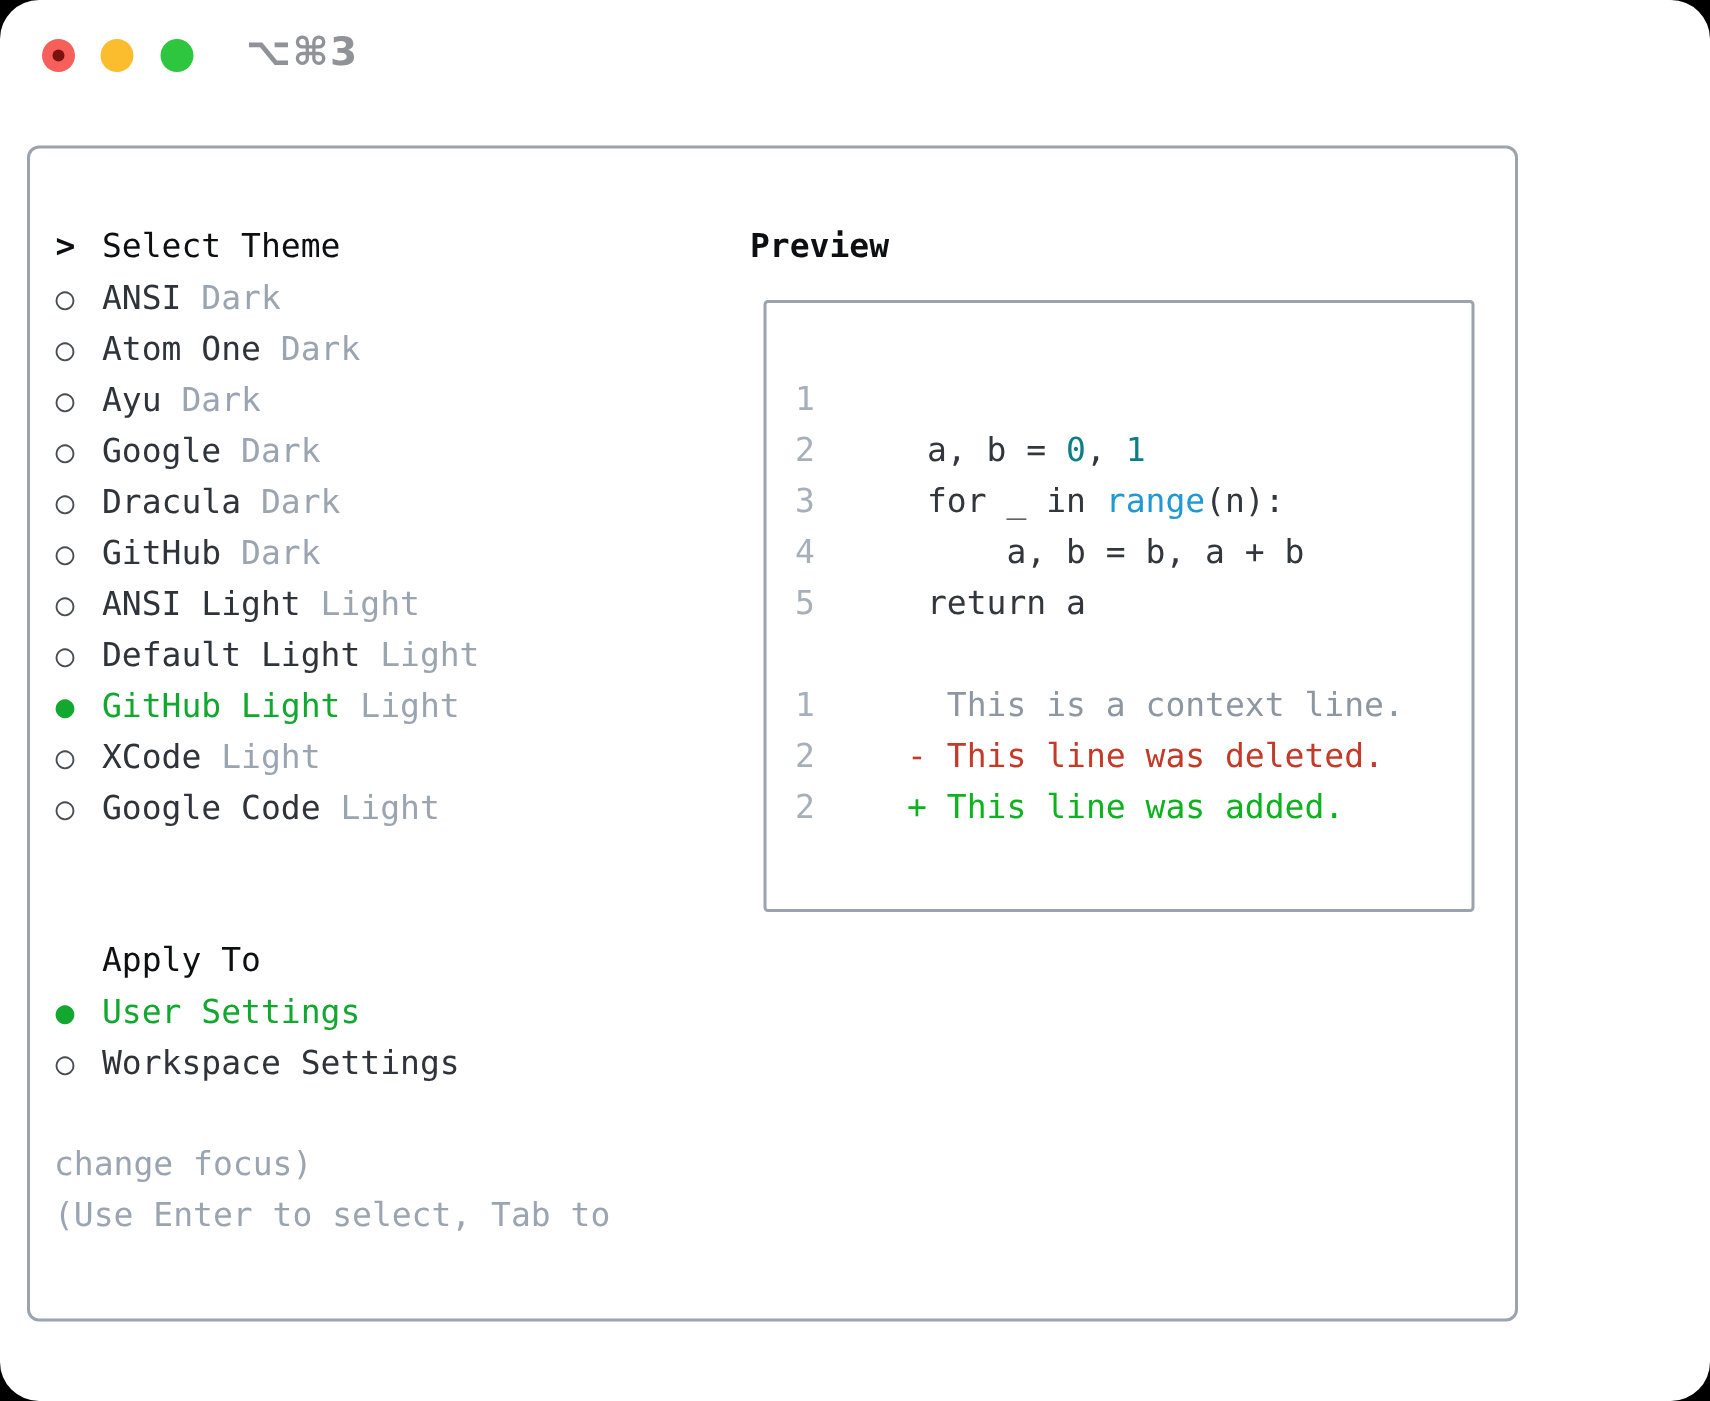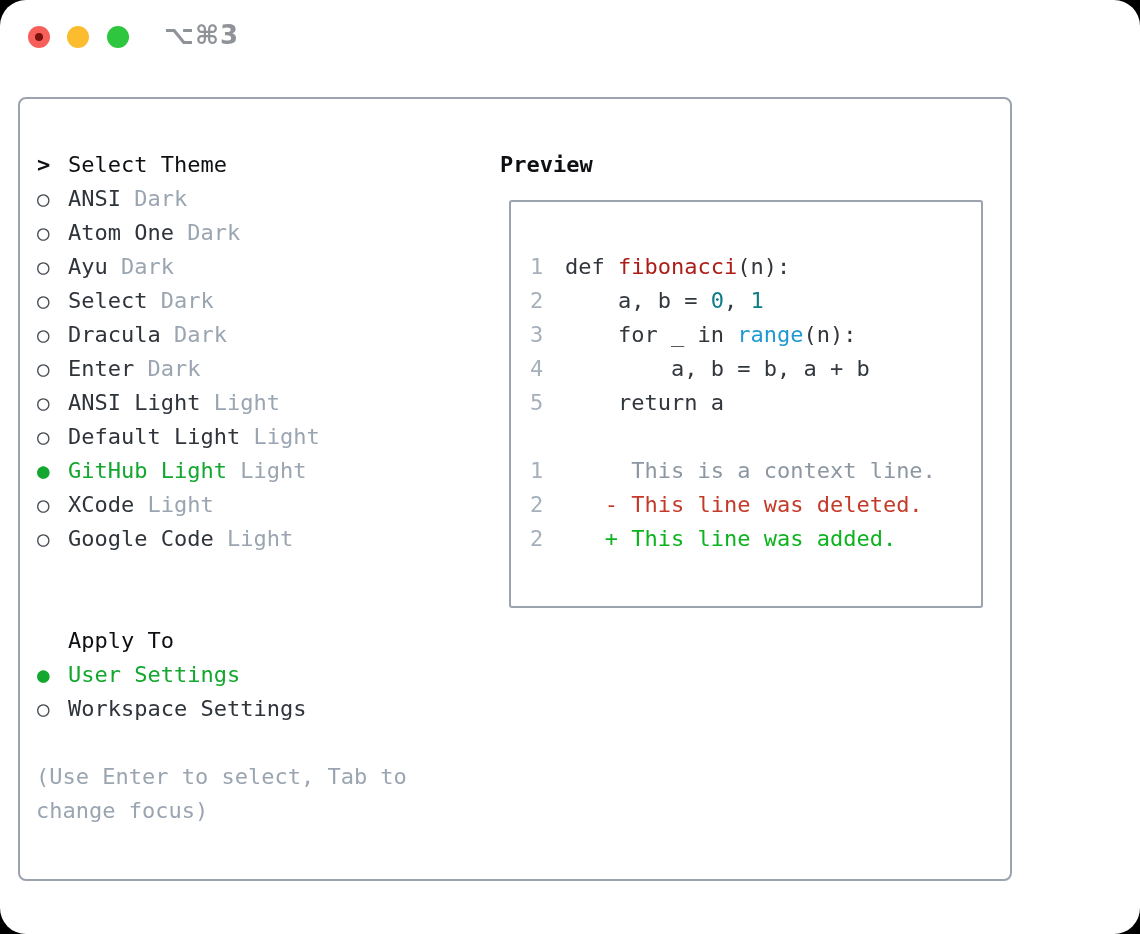--- a/index.html
+++ b/index.html
@@ -107,49 +107,48 @@
   <div class="win-title">⌥⌘3</div>
 
   <div class="panel"></div>
 
   <div class="row hdr-row"><span class="marker hdr">&gt;</span><span class="hdr-label">Select Theme</span></div>
 
   <div id="theme-list">
       <div class="row"><span class="marker">○</span><span class="tname">ANSI</span><span class="tvariant"> Dark</span></div>
       <div class="row"><span class="marker">○</span><span class="tname">Atom One</span><span class="tvariant"> Dark</span></div>
       <div class="row"><span class="marker">○</span><span class="tname">Ayu</span><span class="tvariant"> Dark</span></div>
-      <div class="row"><span class="marker">○</span><span class="tname">Select</span><span class="tvariant"> Dark</span></div>
+      <div class="row"><span class="marker">○</span><span class="tname">Google</span><span class="tvariant"> Dark</span></div>
       <div class="row"><span class="marker">○</span><span class="tname">Dracula</span><span class="tvariant"> Dark</span></div>
-      <div class="row"><span class="marker">○</span><span class="tname">Enter</span><span class="tvariant"> Dark</span></div>
+      <div class="row"><span class="marker">○</span><span class="tname">GitHub</span><span class="tvariant"> Dark</span></div>
       <div class="row"><span class="marker">○</span><span class="tname">ANSI Light</span><span class="tvariant"> Light</span></div>
       <div class="row"><span class="marker">○</span><span class="tname">Default Light</span><span class="tvariant"> Light</span></div>
       <div class="row"><span class="marker sel">●</span><span class="tname sel">GitHub Light</span><span class="tvariant"> Light</span></div>
       <div class="row"><span class="marker">○</span><span class="tname">XCode</span><span class="tvariant"> Light</span></div>
       <div class="row"><span class="marker">○</span><span class="tname">Google Code</span><span class="tvariant"> Light</span></div>
     </div>
 
   <div class="apply-label">Apply To</div>
 
   <div id="apply-list">
       <div class="row"><span class="marker sel">●</span><span class="tname sel">User Settings</span></div>
       <div class="row"><span class="marker">○</span><span class="tname">Workspace Settings</span></div>
     </div>
 
   <div class="help">
+    <div>change focus)</div>
     <div>(Use Enter to select, Tab to</div>
-    <div>change focus)</div>
   </div>
 
   <div class="preview-label">Preview</div>
 
   <div class="preview-box">
     <div id="code-lines">
         <div class="code-line">
           <span class="ln">1</span>
-          <span class="code"><span class="plain">def </span><span class="func">fibonacci</span><span class="plain">(n):</span></span>
         </div>
         <div class="code-line">
           <span class="ln">2</span>
           <span class="code"><span class="plain">    a, b = </span><span class="num">0</span><span class="plain">, </span><span class="num">1</span></span>
         </div>
         <div class="code-line">
           <span class="ln">3</span>
           <span class="code"><span class="plain">    for _ in </span><span class="builtin">range</span><span class="plain">(n):</span></span>
         </div>
         <div class="code-line">

